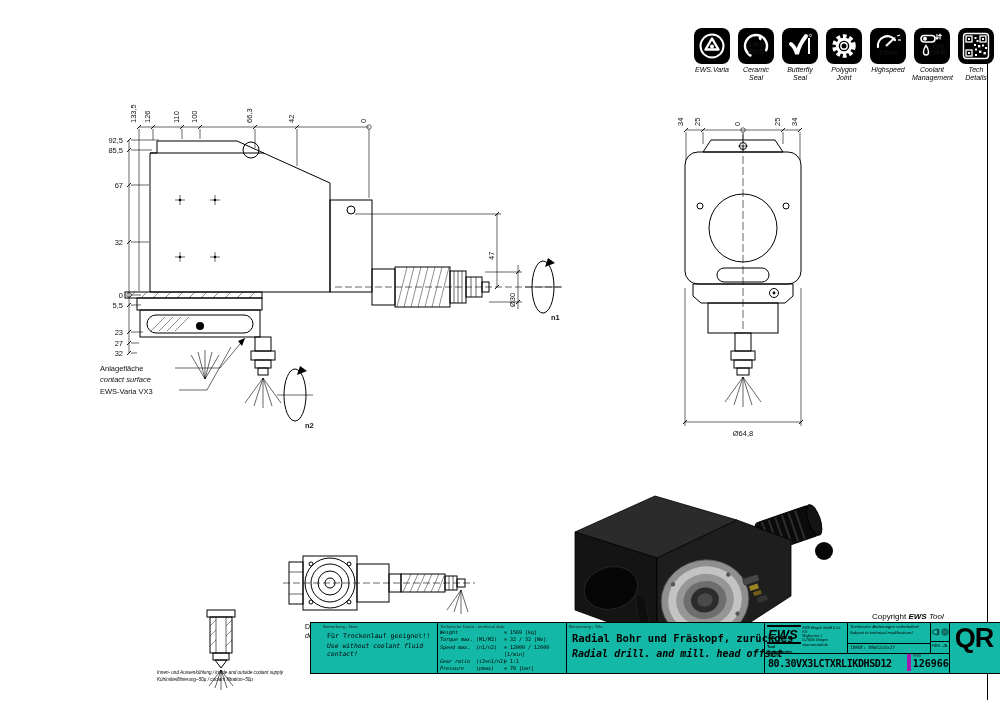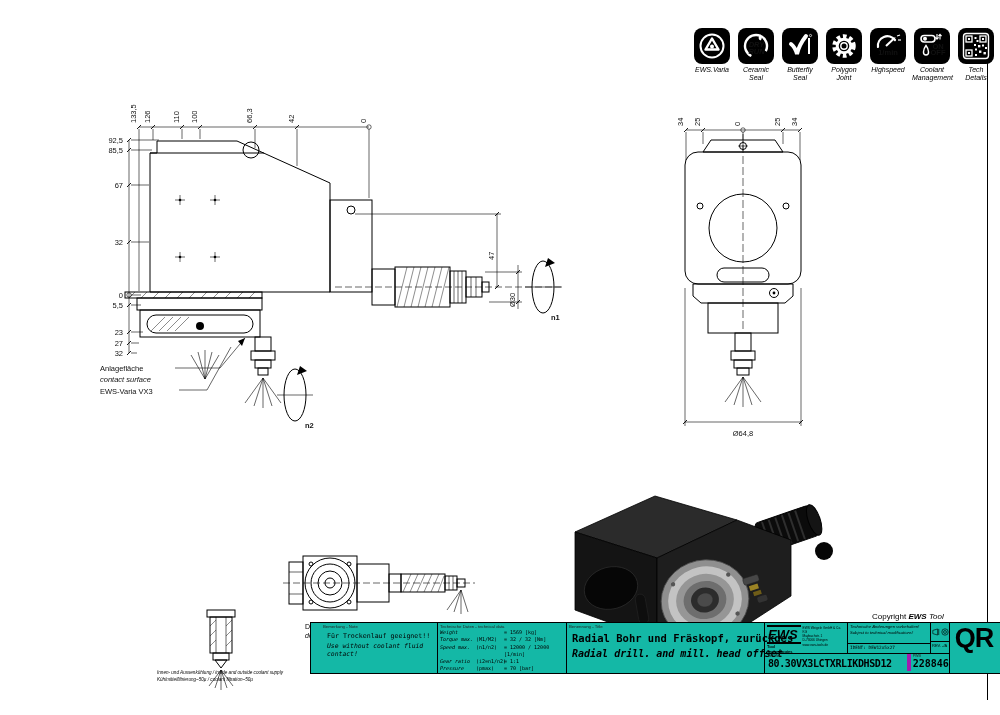--- a/index.html
+++ b/index.html
@@ -622,21 +622,21 @@
           <div class="rev">REV.  -/A</div>
         </div>
       </div>
       <div class="comp-bottom">
         <div class="pn-box">
           <div class="tiny-lab">Nr. - No</div>
           <div class="pn">80.30VX3LCTXRLIKDHSD12</div>
         </div>
         <div class="id-box">
           <div class="tiny-lab">PWB</div>
-          <div class="idn">228846</div>
+          <div class="idn">126966</div>
         </div>
       </div>
     </div>
 
     <div class="tb-cell qr-cell">
       <div class="qr-big">QR</div>
     </div>
   </div>
 
 </div>

